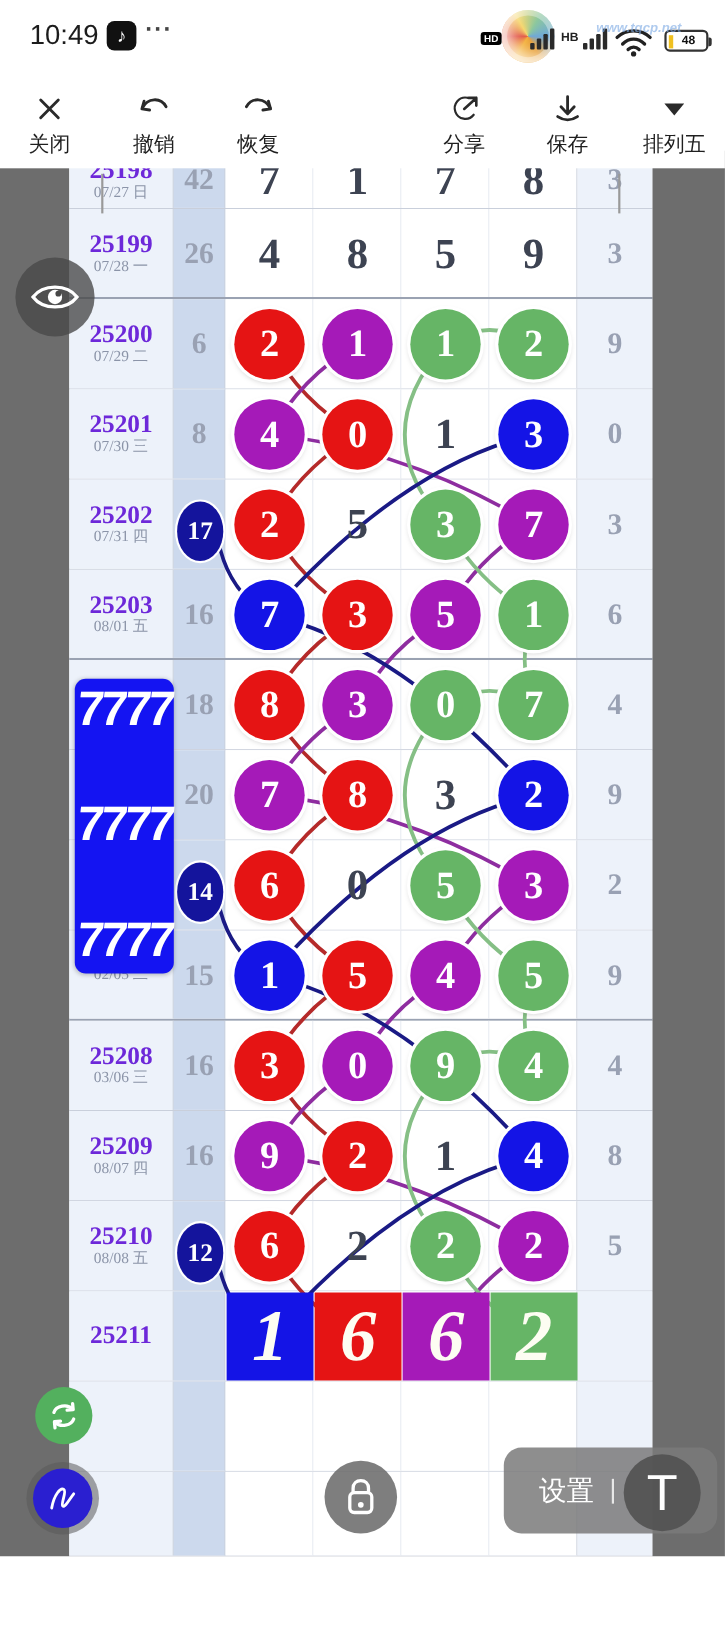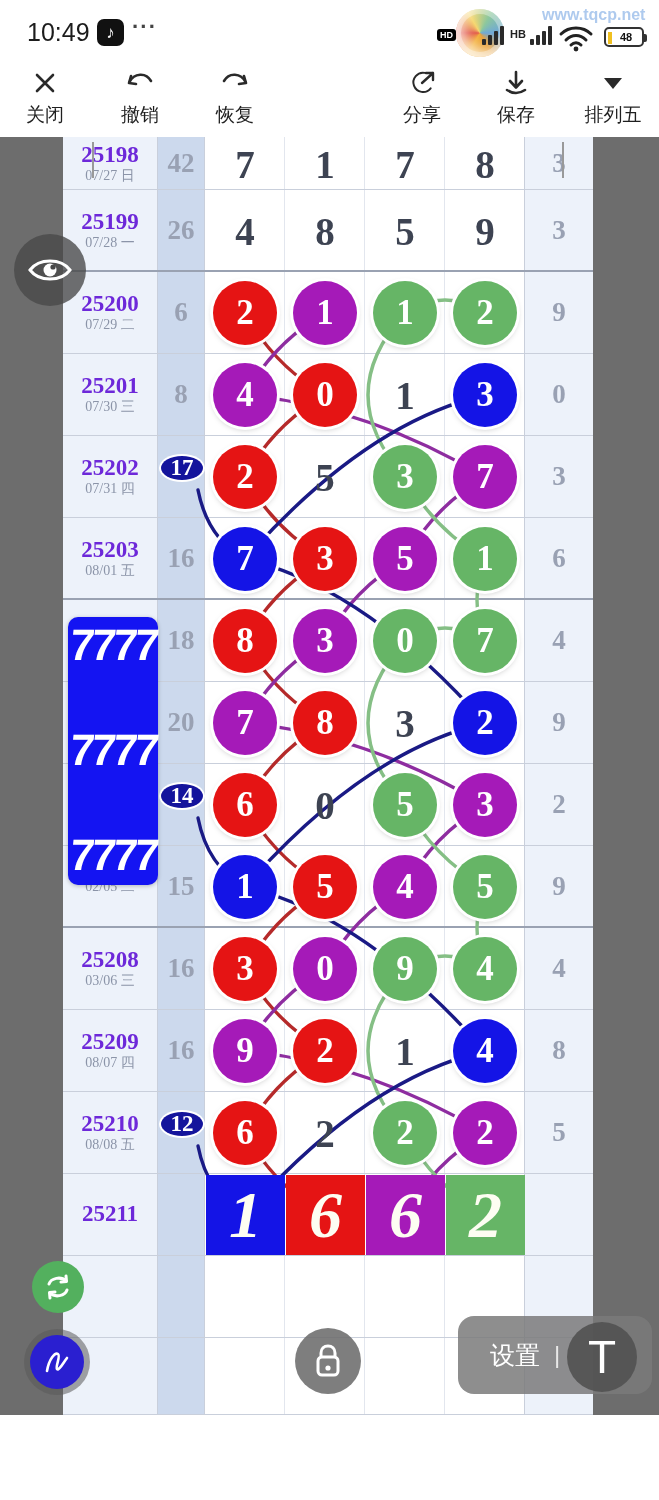--- a/index.html
+++ b/index.html
@@ -27,24 +27,24 @@
     font-weight:bold; color:#111; background:#fff; }
   .battery:after { content:""; position:absolute; right:-5px; top:5px; width:3px; height:8px; background:#333; border-radius:0 2px 2px 0; }
   .battery b { position:absolute; left:2px; top:3px; width:4px; height:12px; background:#f0c020; }
   .battery span { position:relative; left:2px; }
 
   
   .watermark { position:absolute; left:470px; top:6px; z-index:40; color:rgba(125,170,228,.62);
     pointer-events:none; text-align:left; }
   .watermark .wm-title { font-size:37px; font-weight:bold; letter-spacing:1px;
     text-shadow:0 0 1px rgba(255,255,255,.6); }
-  .watermark .wm-url { font-size:16px; font-weight:bold; margin-top:0px; margin-left:72px; }
+  .watermark .wm-url { font-size:12px; font-weight:bold; margin-top:12px; margin-left:72px;font-style:italic; }
 
   
-  .toolbar { position:absolute; left:0; top:60px; width:659px; height:77px; background:#fff; z-index:25;
+  .toolbar { position:absolute; left:0; top:76px; width:659px; height:77px; background:#fff; z-index:25;
     display:flex; align-items:center;text-decoration:underline; }
   .tool { position:absolute; top:8px; width:86px; display:flex; flex-direction:column; align-items:center; gap:4px; }
   .tool svg { display:block; }
   .tool .tlabel { font-size:19px; color:#1f1f1f; }
   .tb-div { position:absolute; top:82px; width:2px; height:36px; background:#999; }
 
   
   .editor { position:absolute; left:0; top:137px; width:659px; height:1278px; background:#6d6d6d; }
   #chart { position:absolute; left:63px; top:137px; width:530px; height:1278px; background:#fff; z-index:1; }
   .rowbg { position:absolute; left:63px; width:530px; display:flex; z-index:2; }
@@ -63,21 +63,21 @@
   .content-layer { position:absolute; left:0; top:0; width:659px; height:1500px; z-index:4; pointer-events:none; }
   .ball { position:absolute; width:64px; height:64px; border-radius:50%; display:flex; align-items:center;
     justify-content:center; color:#fff; font-family:"Liberation Serif", serif; font-weight:bold;
     font-size:35px; box-shadow:0 0 0 3px #fff, 0 2px 6px rgba(0,0,0,.28); }
   .b-red { background:#e51414; } .b-purple { background:#a51ab8; }
   .b-green { background:#66b566; } .b-blue { background:#1414e6; }
   .digit { position:absolute; font-family:"Liberation Serif", serif; font-weight:bold; font-size:39px;
     color:#3d4352; transform:translate(-50%,-50%); }
   .bigsq { position:absolute; width:79px; height:80px; display:flex; align-items:center; justify-content:center;
     color:#fdfdf2; font-family:"Liberation Serif", serif; font-weight:bold; font-style:italic; font-size:66px; }
-  .badge { position:absolute; width:42px; height:24px; border-radius:50%; background:#14149c; color:#fff;
+  .badge { position:absolute; width:42px; height:54px; border-radius:50%; background:#14149c; color:#fff;
     z-index:5; display:flex; align-items:center; justify-content:center; font-family:"Liberation Serif", serif;
     font-weight:bold; font-size:23px; box-shadow:0 0 0 2px #fff; }
 
   .blue-box { position:absolute; left:68px; top:617px; width:90px; height:268px; background:#1414f2;
     border-radius:10px; z-index:6; display:flex; flex-direction:column; justify-content:space-between;
     padding:6px 0 8px 0; box-shadow:0 1px 4px rgba(0,0,0,.25); }
   .blue-box .b7 { color:#fff; font-weight:bold; font-size:44px; text-align:center; letter-spacing:-3px;
     transform:skewX(-6deg); line-height:1; }
 
   

